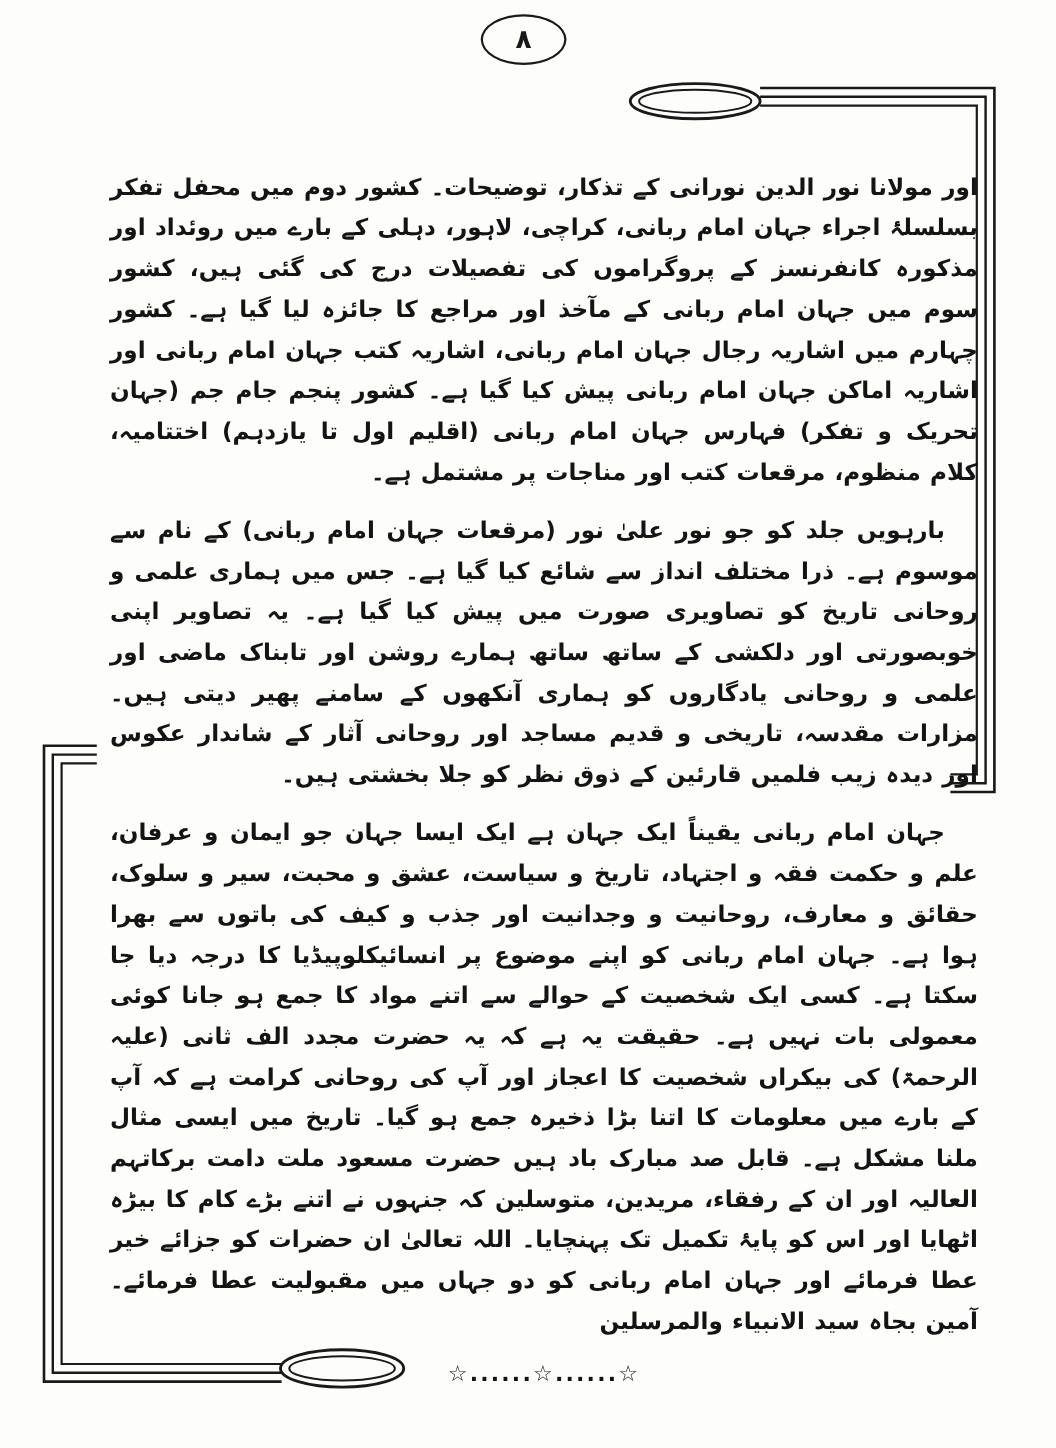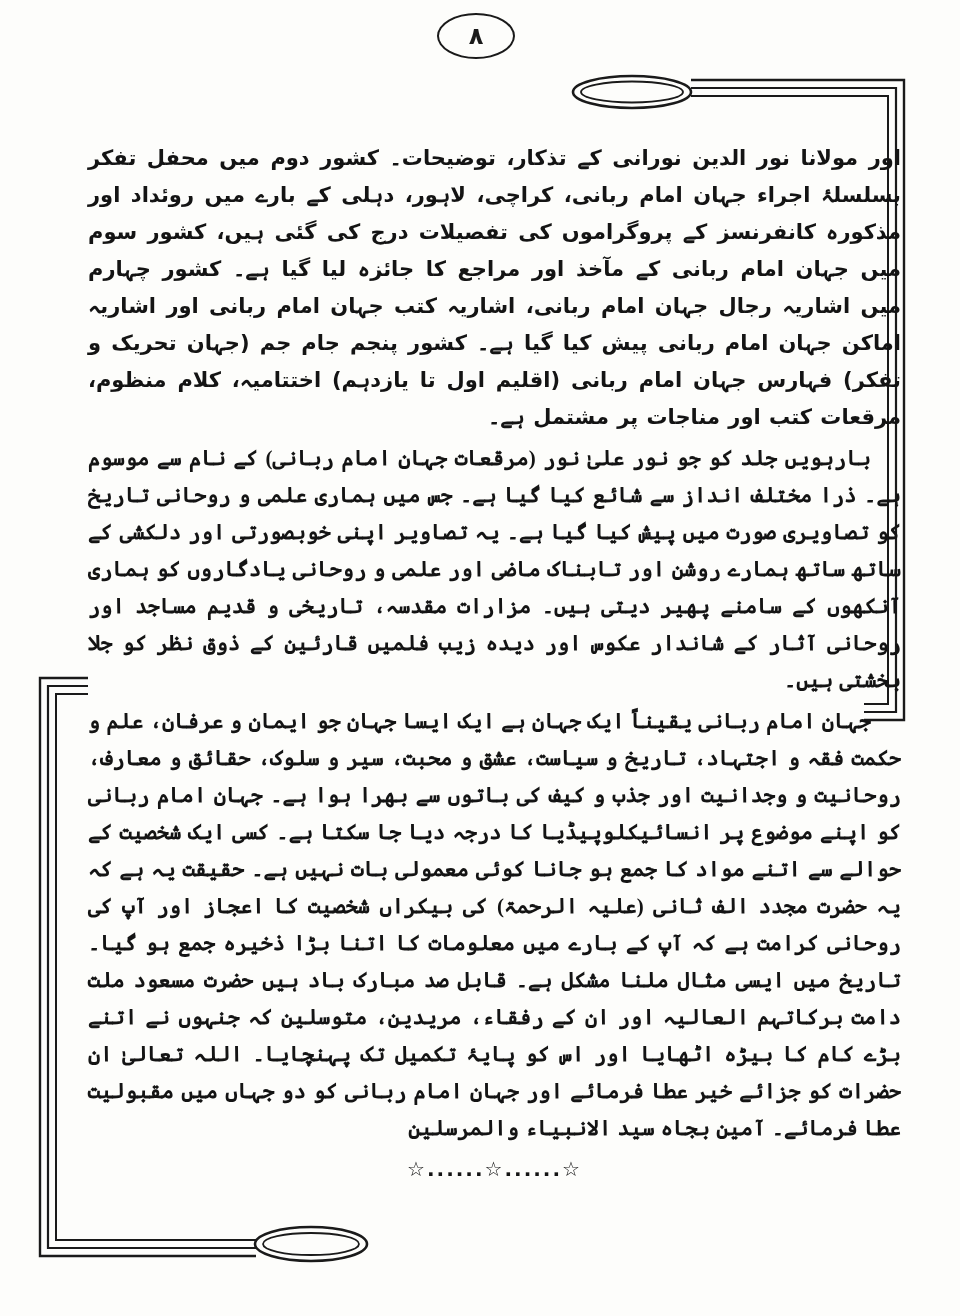--- a/index.html
+++ b/index.html
@@ -45,32 +45,31 @@
   }
   
   .text-block {
     position: absolute;
     top: 136px;
     left: 84px;
     right: 55px;
     direction: rtl;
   }
   .text-block p {
-    margin: 4px;
+    margin: 16px;
     padding: 0;
     font-size: 21px;
     line-height: 37px;
     font-weight: bold;
     color: #141414;
     text-align: justify;
     word-spacing: 1px;
   }
   .text-block p.indent {
     text-indent: 30px;
-    font-family: Liberation Serif, serif;
   }
   .stars-row {
     margin-top: 10px;
     text-align: center;
     direction: ltr;
     font-size: 20px;
     font-weight: bold;
     color: #141414;
     letter-spacing: 2px;
   }

